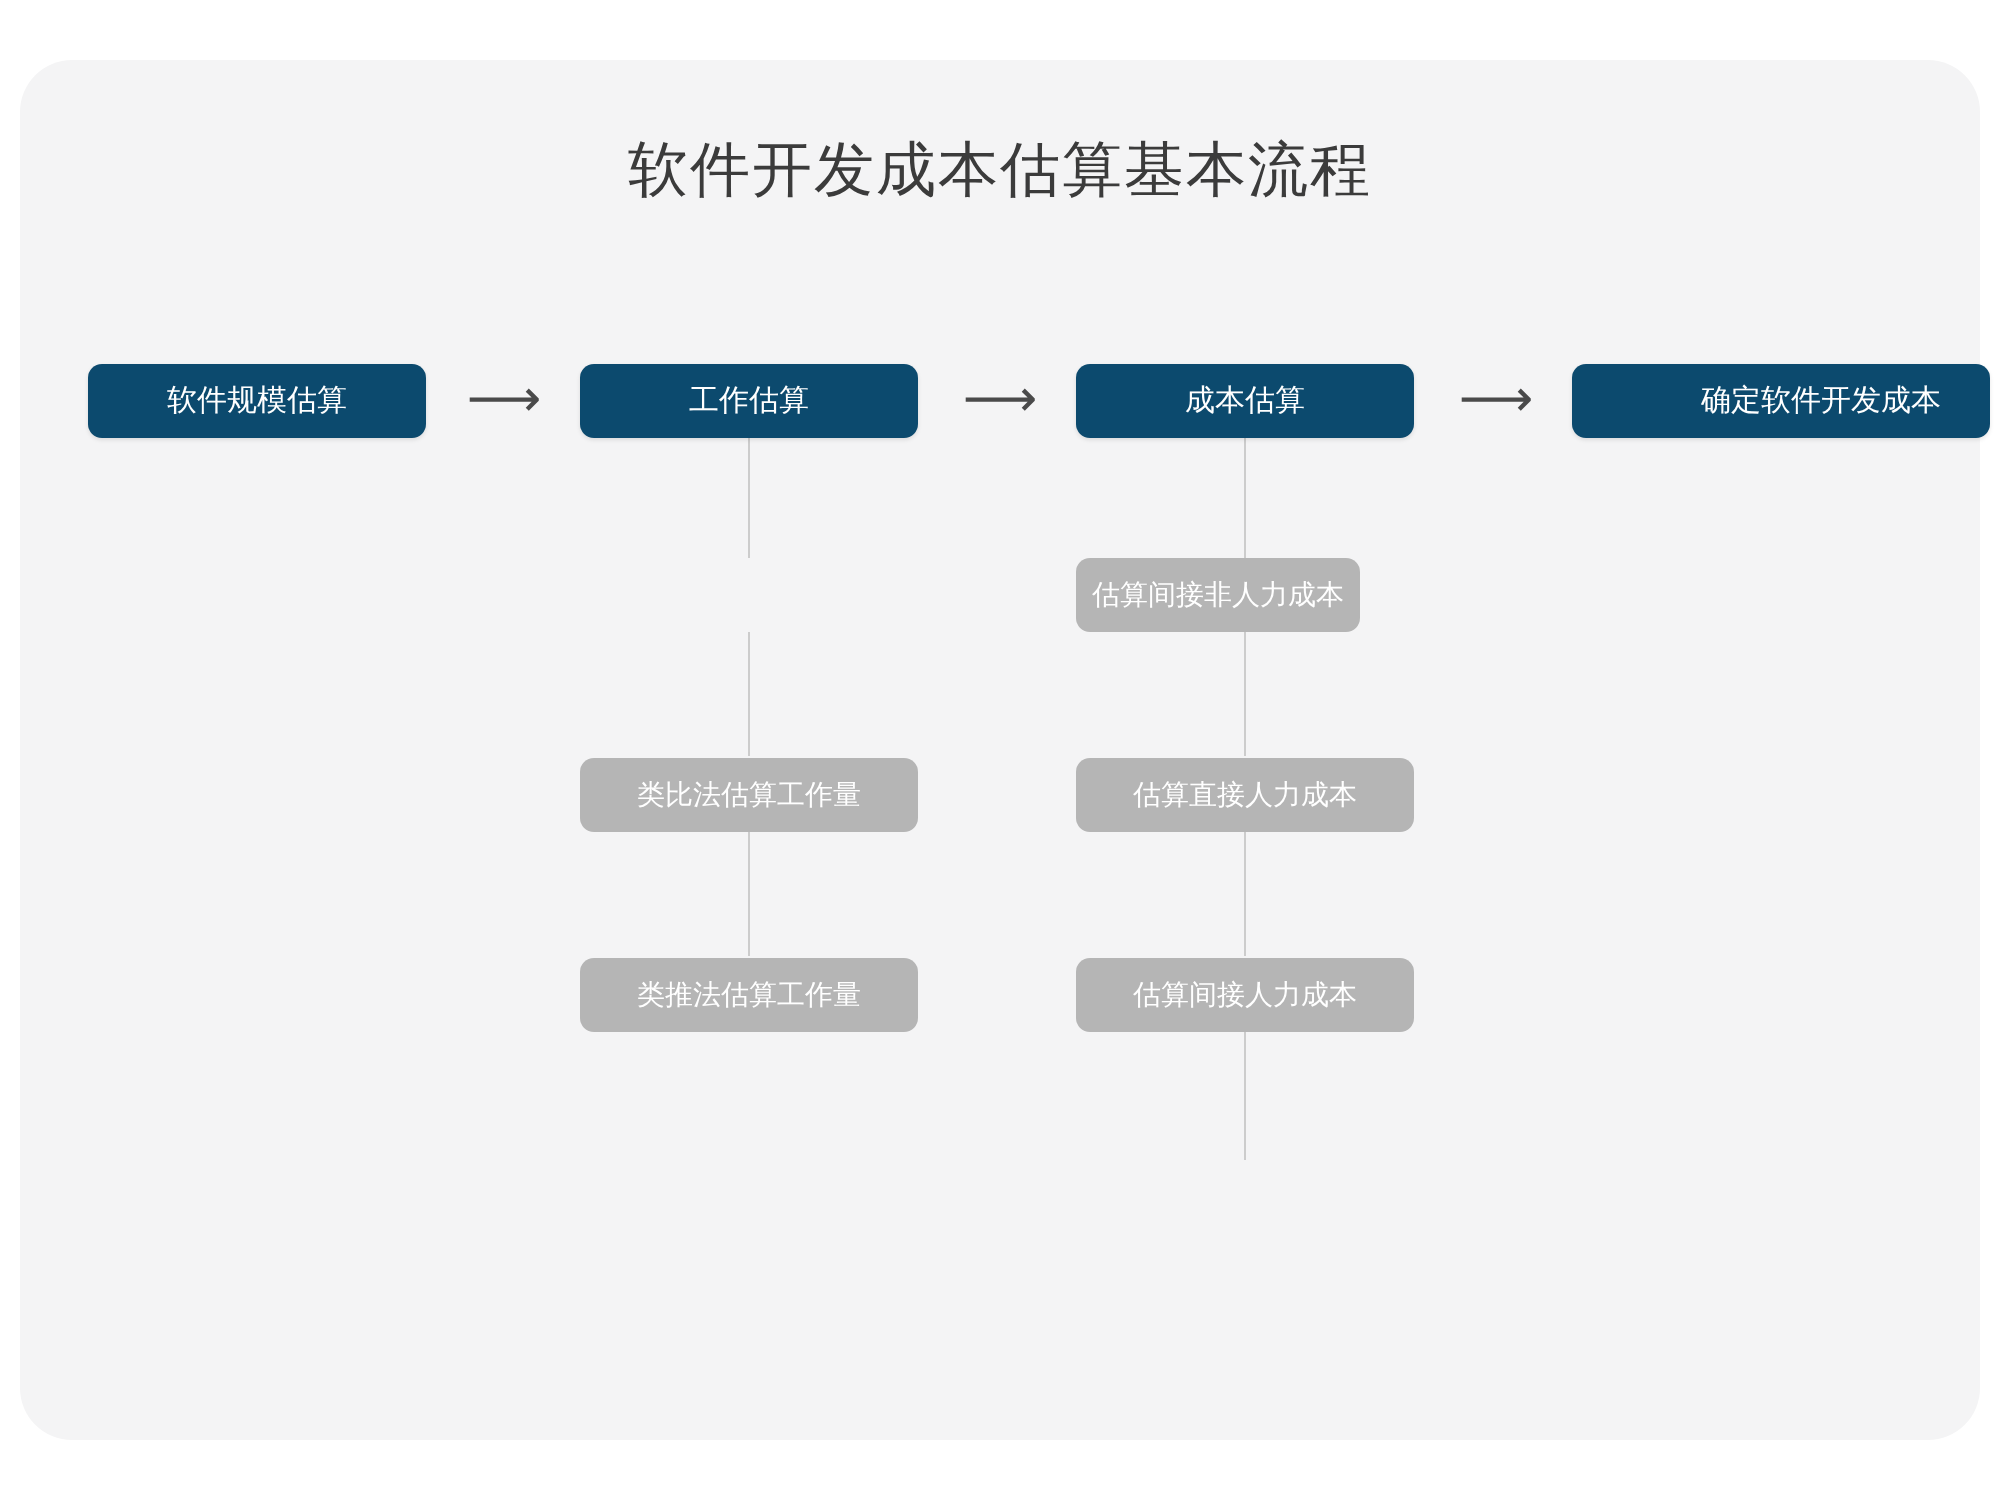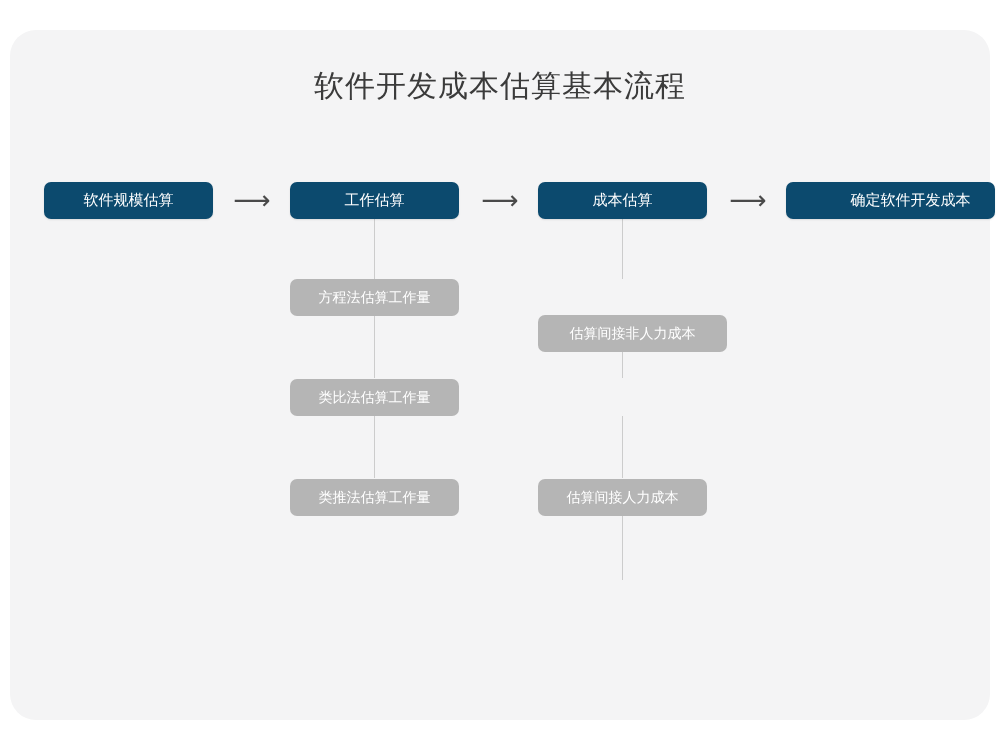--- a/index.html
+++ b/index.html
@@ -130,30 +130,30 @@
   <div class="arrow" style="left:222px;">
     <span>⟶</span>
   </div>
   <div class="arrow" style="left:470px;">
     <span>⟶</span>
   </div>
   <div class="arrow" style="left:718px;">
     <span>⟶</span>
   </div>
 
-  <div class="gbox" style="left:290px; top:279px; width:169px;">
-    <span>方程法估算工作量</span>
-  </div>
   <div class="gbox" style="left:290px; top:379px; width:169px;">
     <span>类比法估算工作量</span>
   </div>
   <div class="gbox" style="left:290px; top:479px; width:169px;">
     <span>类推法估算工作量</span>
   </div>
 
-  <div class="gbox" style="left:538px; top:279px; width:189px;margin-top:36px;">
+  <div class="gbox" style="left:538px; top:279px; width:142px;">
     <span>估算间接非人力成本</span>
+  </div>
+  <div class="gbox" style="left:538px; top:379px; width:169px;">
+    <span>估算直接人力成本</span>
   </div>
   <div class="gbox" style="left:538px; top:479px; width:169px;">
     <span>估算间接人力成本</span>
   </div>
 
 </div>
 
 </body></html>

